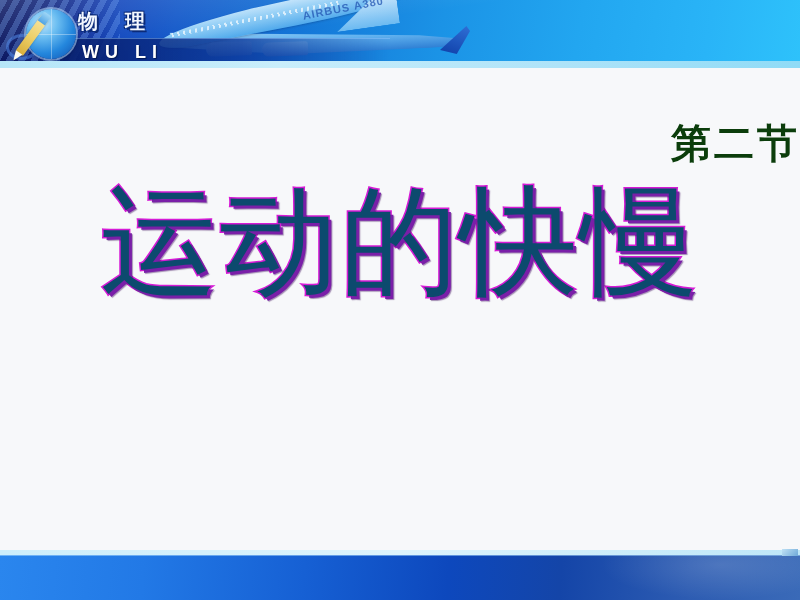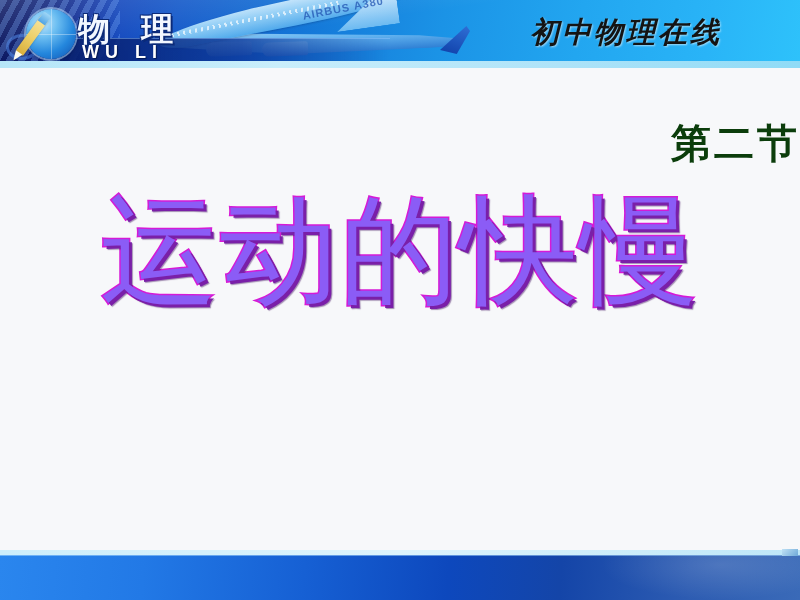--- a/index.html
+++ b/index.html
@@ -220,21 +220,21 @@
     left: 0; top: -3px;
     width: 9px; height: 11px;
     background: linear-gradient(180deg,#9fd6f6 0%, #4fa3e4 100%);
     border-radius: 2px 2px 0 0;
   }
 
   .logo-title {
     position: absolute;
     left: 78px;
     top: 8px;
-    font-size: 32px;
+    font-size: 20px;
     font-weight: bold;
     color: #f2f7ff;
     letter-spacing: 10px;
     font-family: "DejaVu Serif", serif;
     text-shadow: 2px 2px 0 #0b2a78, -1px -1px 0 #0b2a78, 1px -1px 0 #0b2a78, -1px 1px 0 #0b2a78;
     white-space: nowrap;
   }
   .logo-sub {
     position: absolute;
     left: 82px;
@@ -317,24 +317,24 @@
   }
 
   #main-title {
     position: absolute;
     left: 0;
     top: 118px;
     width: 800px;
     text-align: center;
     font-size: 118px;
     line-height: 1.1;
-    font-family: Liberation Sans, sans-serif;
+    font-family: Liberation Mono, monospace;
     font-weight: normal;
     letter-spacing: 2px;
-    color: #8b5cf6;
+    color: #0c4a6e;
     -webkit-text-stroke: 3px #d61ad6;
     paint-order: stroke fill;
     text-shadow:
        3px 3px 0 #7a1fa8,
        4px 4px 1px rgba(60,10,90,0.45);
     white-space: nowrap;
   }
 
   
   #footer-bar {
@@ -416,21 +416,20 @@
 
     <div class="logo-globe">
       <div class="meridian"></div>
       <div class="equator"></div>
     </div>
     <div class="logo-pen"></div>
 
     <div class="logo-title">物 理</div>
     <div class="logo-sub">WU  LI</div>
 
-    <div class="site-name">初中物理在线</div>
 
     <div class="hdr-bottom-strip"></div>
   </div>
 
   <div id="slide-body">
 
     <div id="section-label">第二节</div>
 
 
     <div id="main-title">运动的快慢</div>

